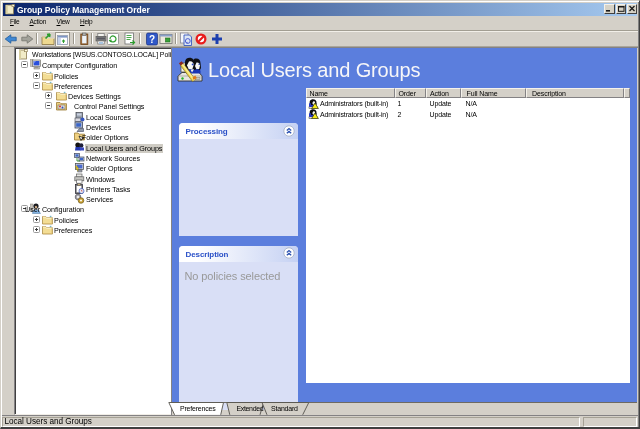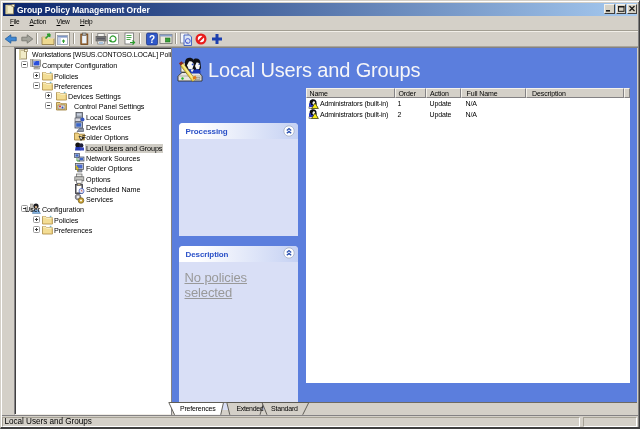--- a/index.html
+++ b/index.html
@@ -361,27 +361,27 @@
   <div class="trow" style="left:0; top:115.2px;">
       <svg class="ticon" style="left:59px" width="11" height="11">
         <use href="#i-power"></use>
       </svg>
       <span class="lbl" style="left:71px">Folder Options</span>
     </div>
   <div class="trow" style="left:0; top:125.5px;">
       <svg class="ticon" style="left:59px" width="11" height="11">
         <use href="#i-printer"></use>
       </svg>
-      <span class="lbl" style="left:71px">Options</span>
+      <span class="lbl" style="left:71px">Windows</span>
     </div>
   <div class="trow" style="left:0; top:135.8px;">
       <svg class="ticon" style="left:59px" width="11" height="11">
         <use href="#i-tasks"></use>
       </svg>
-      <span class="lbl" style="left:71px">Scheduled Name</span>
+      <span class="lbl" style="left:71px">Printers Tasks</span>
     </div>
   <div class="trow" style="left:0; top:146.1px;">
       <svg class="ticon" style="left:59px" width="11" height="11">
         <use href="#i-services"></use>
       </svg>
       <span class="lbl" style="left:71px">Services</span>
     </div>
   <div class="trow" style="left:0; top:156.4px;">
       <span class="exp" style="left:6px">
         <i></i>
@@ -452,21 +452,21 @@
       </div>
     </div>
     <div class="panel" style="left:6.5px; top:169.5px; height:164px;">
       <div class="phead">
           <span class="pt">Description</span>
         <svg class="chev" width="12" height="12" viewBox="0 0 12 12">
           <circle cx="6" cy="6" r="5.2" fill="#fff" stroke="#a8b2c8" stroke-width="0.9"></circle>
           <path d="M3.8,5.4 l2.2,-1.9 2.2,1.9 M3.8,8.3 l2.2,-1.9 2.2,1.9" fill="none" stroke="#2b51b0" stroke-width="1.3"></path>
         </svg>
       </div>
-      <div style="position:absolute; left:6px; top:24px; font-size:13px; color:#999; letter-spacing:-0.1px;text-decoration:underline;">No policies selected</div>
+      <div style="position:absolute; left:6px; top:24px; font-size:11px; color:#999; letter-spacing:-0.1px;">No policies selected</div>
     </div>
 
     <div class="abs" id="list">
       <div id="lhead">
         <div class="hcell" style="left:0px; width:89px;">Name</div>
         <div class="hcell" style="left:89px; width:31.5px;">Order</div>
         <div class="hcell" style="left:120.5px; width:34.5px;">Action</div>
         <div class="hcell" style="left:155px; width:65px; padding-left:5px;">Full Name</div>
         <div class="hcell" style="left:220px; width:98px; padding-left:5.5px;">Description</div>
         <div class="hcell" style="left:318px; width:6px;"></div>

